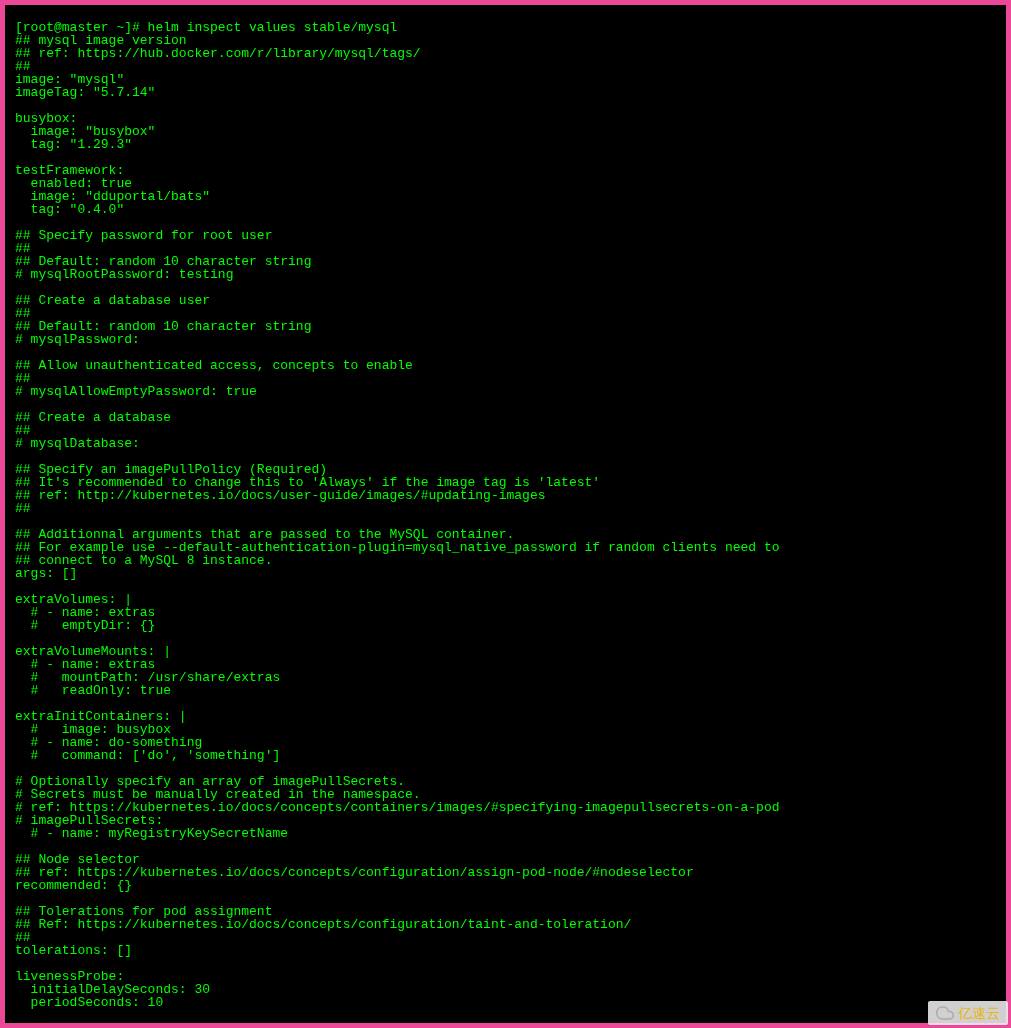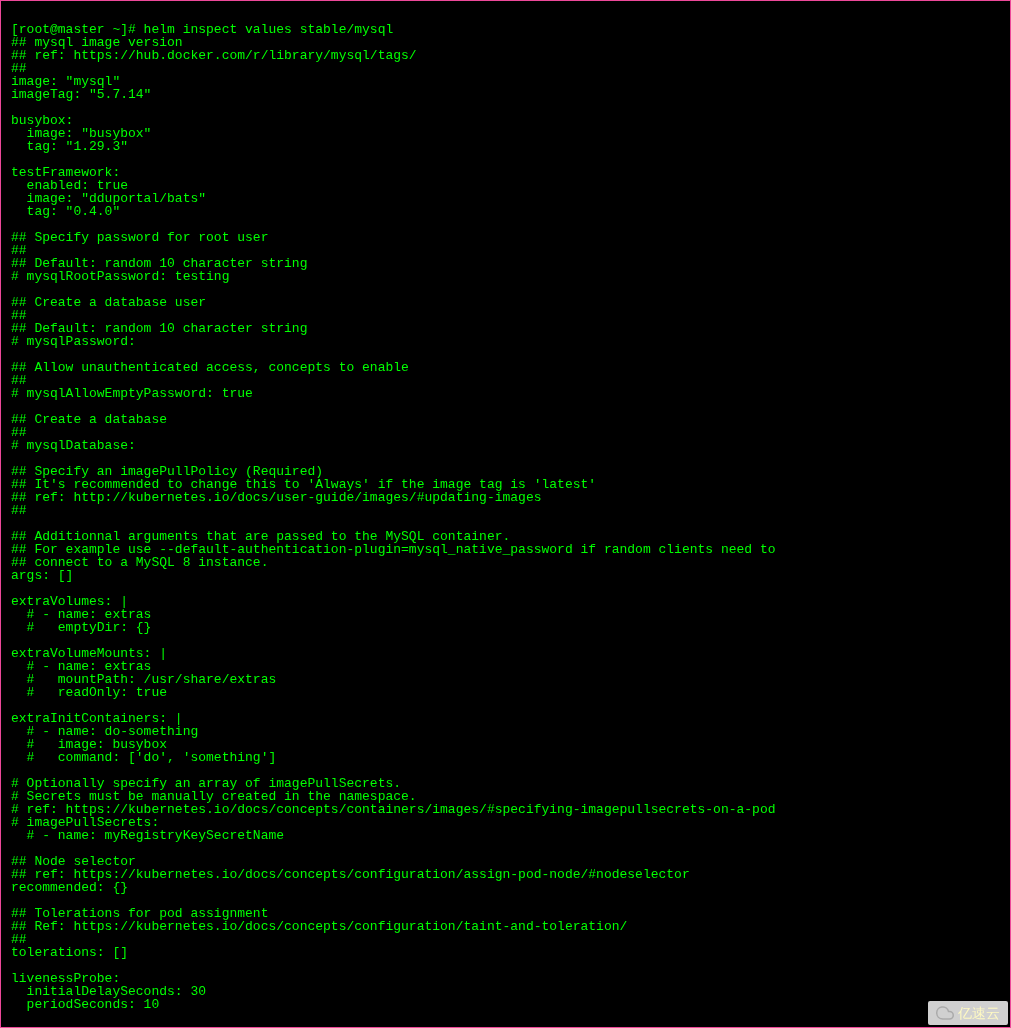--- a/index.html
+++ b/index.html
@@ -14,35 +14,35 @@
       font-family: "Courier New", monospace;
       font-size: 13px;
       line-height: 13px;
       color: #00ff00;
       position: relative;
       overflow: hidden;
     }
     .terminal {
       width: 100%;
       height: 100%;
-      padding: 22px 10px;
-      border: 1px solid #ec4899;
+      padding: 16px 10px;
+      border: 5px solid #ec4899;
       overflow: hidden;
     }
     .line {
       white-space: pre;
       color: #00ff00;
       font-weight: normal;
     }
     .watermark {
       position: absolute;
       bottom: 3px;
       right: 3px;
       background: rgba(245,245,245,0.85);
-      color: #fef9c3;
+      color: #eab308;
       font-family: sans-serif;
       font-size: 14px;
       padding: 3px 8px;
       display: flex;
       align-items: center;
       gap: 4px;
       border-radius: 2px;
     }
     .watermark svg {
       width: 18px;
@@ -101,22 +101,22 @@
       <div class="line">extraVolumes: |</div>
       <div class="line">  # - name: extras</div>
       <div class="line">  #   emptyDir: {}</div>
       <div class="line"> </div>
       <div class="line">extraVolumeMounts: |</div>
       <div class="line">  # - name: extras</div>
       <div class="line">  #   mountPath: /usr/share/extras</div>
       <div class="line">  #   readOnly: true</div>
       <div class="line"> </div>
       <div class="line">extraInitContainers: |</div>
+      <div class="line">  #   image: busybox</div>
       <div class="line">  # - name: do-something</div>
-      <div class="line">  #   image: busybox</div>
       <div class="line">  #   command: ['do', 'something']</div>
       <div class="line"> </div>
       <div class="line"># Optionally specify an array of imagePullSecrets.</div>
       <div class="line"># Secrets must be manually created in the namespace.</div>
       <div class="line"># ref: https://kubernetes.io/docs/concepts/containers/images/#specifying-imagepullsecrets-on-a-pod</div>
       <div class="line"># imagePullSecrets:</div>
       <div class="line">  # - name: myRegistryKeySecretName</div>
       <div class="line"> </div>
       <div class="line">## Node selector</div>
       <div class="line">## ref: https://kubernetes.io/docs/concepts/configuration/assign-pod-node/#nodeselector</div>

